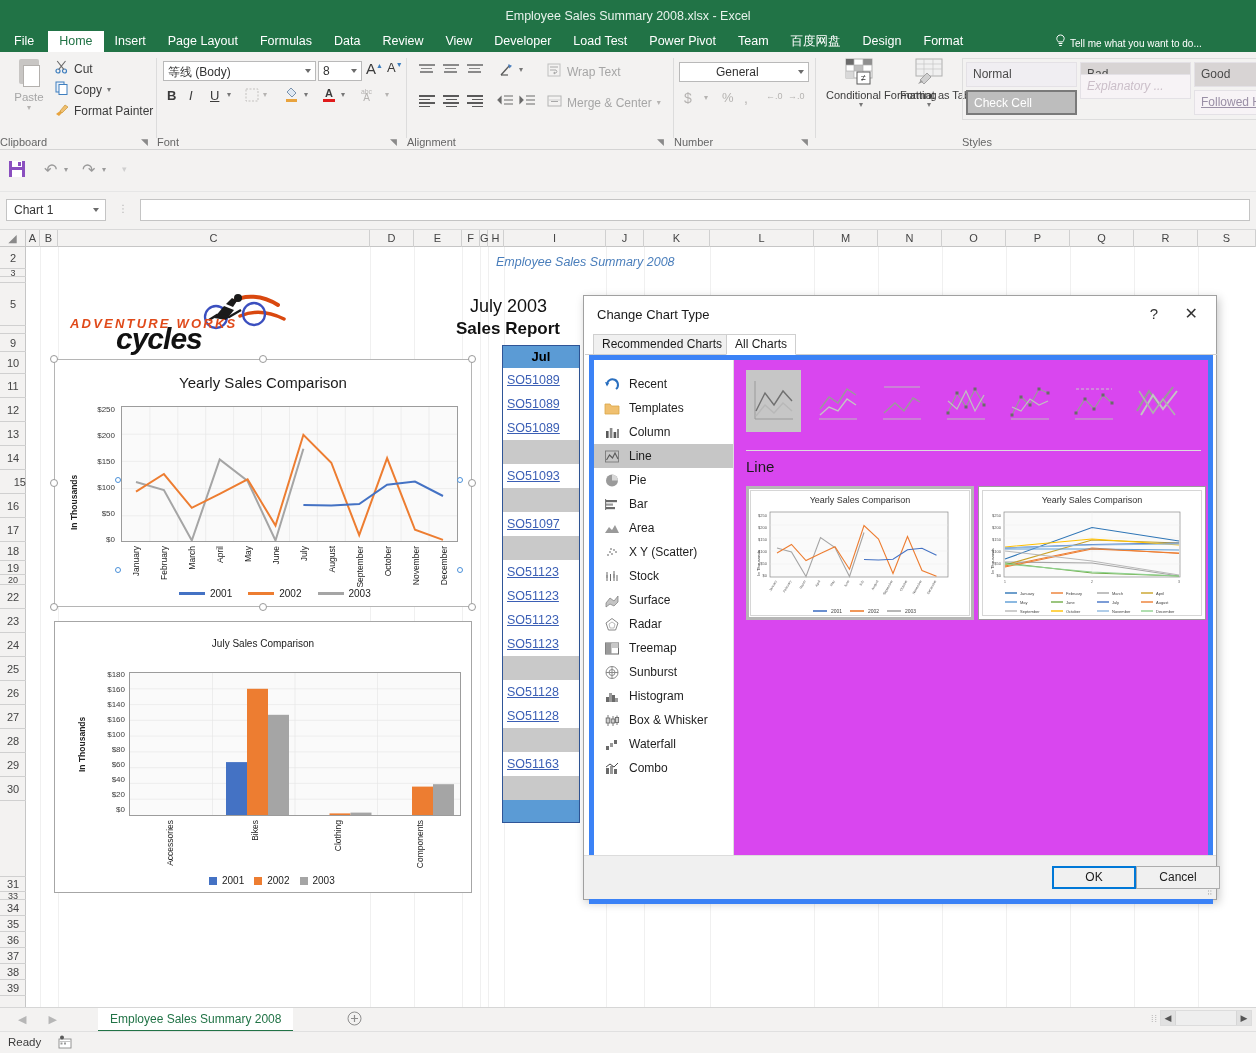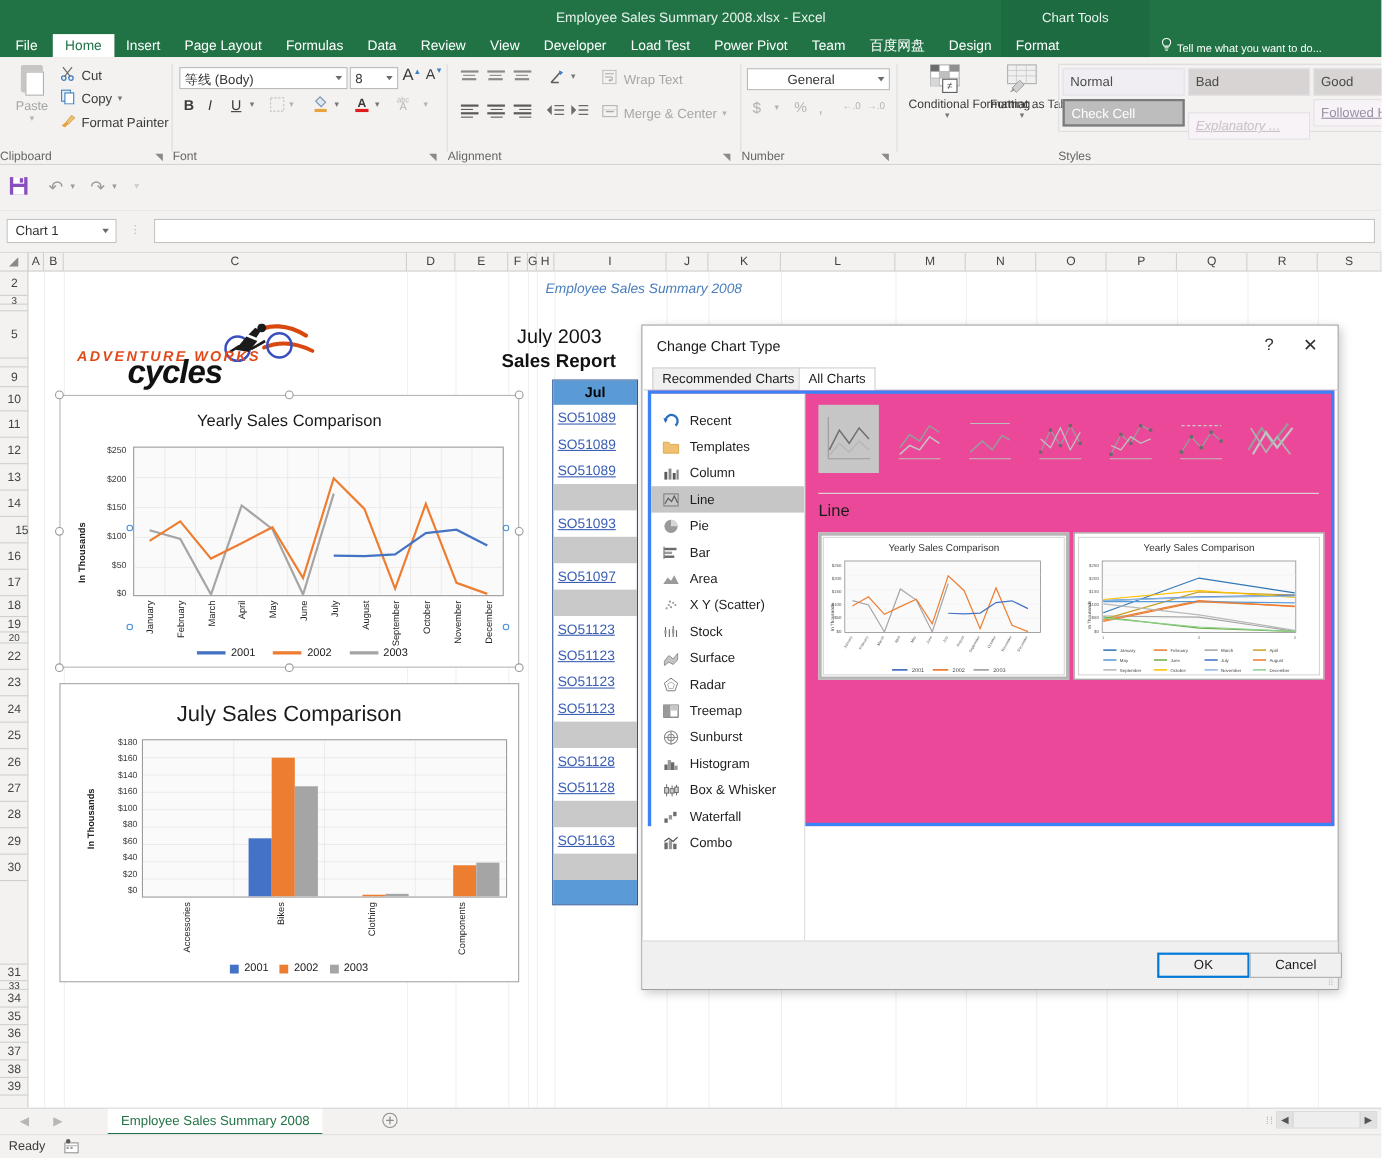--- a/index.html
+++ b/index.html
@@ -251,22 +251,22 @@
     position:absolute; left:1px; top:38px; width:632px; height:21px;
     border-bottom:1px solid #cfcfcf;
   }
   .dtab{
     position:absolute; top:0; height:21px; font-size:12px; color:#1b1b1b;
     border:1px solid #cfcfcf; background:#f0f0f0; line-height:19px;
     padding:0 8px; cursor:default;
   }
   .dtab.act{ background:#fff; border-bottom:1px solid #fff; }
   .dlg-body{
-    position:absolute; left:5px; top:59px; width:624px; height:396px;
-    border:3px solid #3b82f6; background:#ec4899;
+    position:absolute; left:5px; top:59px; width:624px; height:549px;
+    border:5px solid #3b82f6; background:#d946ef;
   }
   .dlg-side{
     position:absolute; left:0; top:0; width:140px; height:498px;
     background:#fff; border-right:1px solid #dedede;
   }
   .sitem{
     position:relative; height:24px; display:flex; align-items:center;
     gap:9px; padding-left:10px; font-size:12px; color:#1e1e1e; cursor:default;
   }
   .sitem.sel{ background:#c6c6c6; }
@@ -332,23 +332,20 @@
   }
   .hscroll .arr{
     position:absolute; top:0; width:15px; height:14px; background:#e1e1e1;
     text-align:center; font-size:9px; color:#555; line-height:14px;
   }
 </style>
 </head>
 <body>
 
 <div class="titlebar">
-  <div class="chart-tools-band">
-    <div class="ct-label">Chart Tools</div>
-  </div>
   <div class="doc-title">Employee Sales Summary 2008.xlsx - Excel</div>
   <div class="tabs">
     <div class="tab file">File</div>
     <div class="tab active">Home</div>
     <div class="tab">Insert</div>
     <div class="tab">Page Layout</div>
     <div class="tab">Formulas</div>
     <div class="tab">Data</div>
     <div class="tab">Review</div>
     <div class="tab">View</div>
@@ -587,21 +584,21 @@
       </span>
       <div class="btn-lbl" style="font-size:11px;line-height:12px;">Format as Table</div>
       <div style="font-size:8px;color:#777;margin-top:-1px;">▾</div>
     </div>
 
     <div style="position:absolute;left:146px;top:6px;width:296px;height:62px;border:1px solid #dddddd;"></div>
     <div class="stylebox" style="left:150px;top:10px;">Normal</div>
     <div class="stylebox bad" style="left:264px;top:10px;">Bad</div>
     <div class="stylebox good" style="left:378px;top:10px;">Good</div>
     <div class="stylebox sel" style="left:150px;top:38px;">Check Cell</div>
-    <div class="stylebox expl" style="left:264px;top:50px;text-decoration:underline;">Explanatory ...</div>
+    <div class="stylebox expl" style="left:264px;top:22px;">Explanatory ...</div>
     <div class="stylebox hyp" style="left:378px;top:38px;">Followed Hyp...</div>
     <div class="gtitle" style="left:146px;width:296px;">Styles</div>
   </div>
 </div>
 
 <div class="qat">
   <span style="position:absolute;left:8px;top:10px;">
     <svg width="18" height="18" viewBox="0 0 18 18">
         <rect x="1" y="1" width="16" height="16" fill="#8a4fbf"></rect>
         <rect x="4" y="1" width="10" height="6" fill="#fff"></rect>
@@ -834,21 +831,21 @@
   </div>
 
   <div class="sel-handles">
     <div class="hn" style="left:89px;top:230px;width:6px;height:6px;border-color:#4a90d9;"></div>
     <div class="hn" style="left:89px;top:320px;width:6px;height:6px;border-color:#4a90d9;"></div>
     <div class="hn" style="left:431px;top:230px;width:6px;height:6px;border-color:#4a90d9;"></div>
     <div class="hn" style="left:431px;top:320px;width:6px;height:6px;border-color:#4a90d9;"></div>
   </div>
 
   <div class="chartbox" style="left:28px;top:374px;width:418px;height:272px;">
-    <div class="ch-title" style="top:16px;font-size:20px;">July  Sales Comparison</div>
+    <div class="ch-title" style="top:16px;font-size:10px;">July  Sales Comparison</div>
 
     <div class="ytitle" style="left:22px;top:150px;">In Thousands</div>
 
     <div class="axis-lbl" style="left:26px;top:48px;width:44px;">$180</div>
     <div class="axis-lbl" style="left:26px;top:63px;width:44px;">$160</div>
     <div class="axis-lbl" style="left:26px;top:78px;width:44px;">$140</div>
     <div class="axis-lbl" style="left:26px;top:93px;width:44px;">$160</div>
     <div class="axis-lbl" style="left:26px;top:108px;width:44px;">$100</div>
     <div class="axis-lbl" style="left:26px;top:123px;width:44px;">$80</div>
     <div class="axis-lbl" style="left:26px;top:138px;width:44px;">$60</div>

